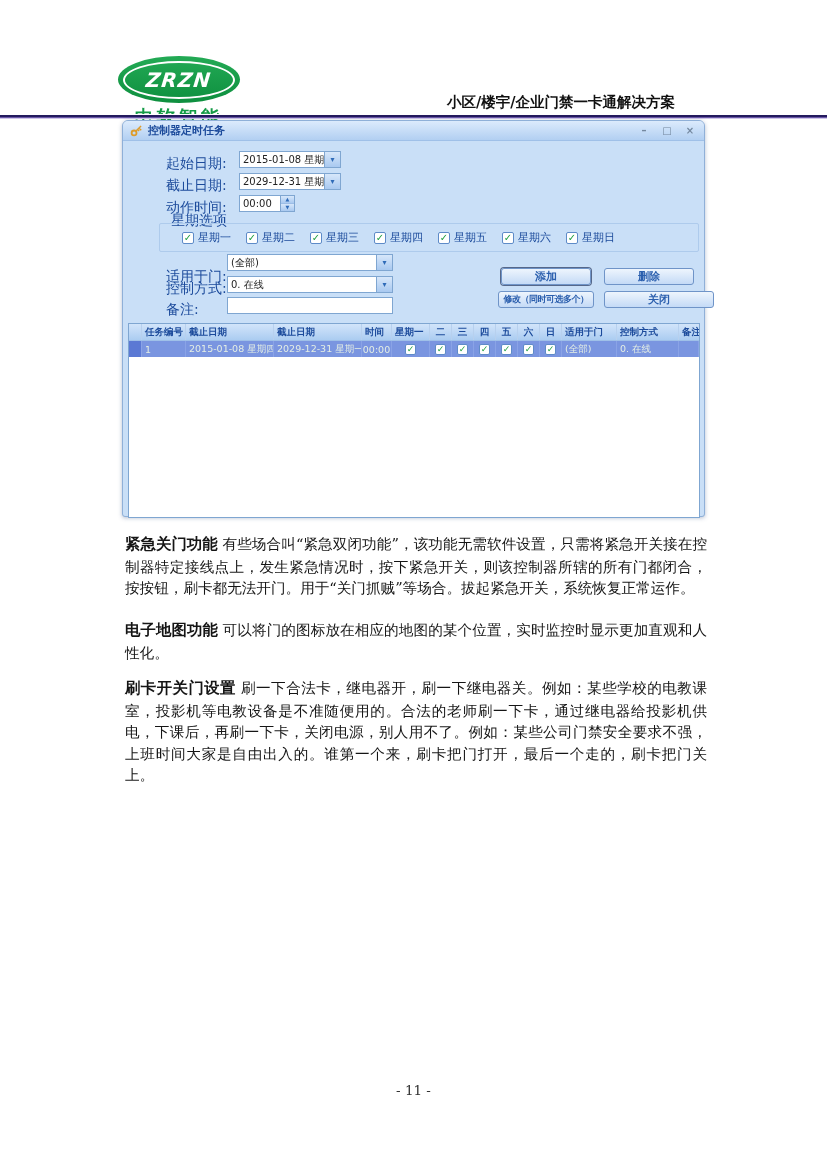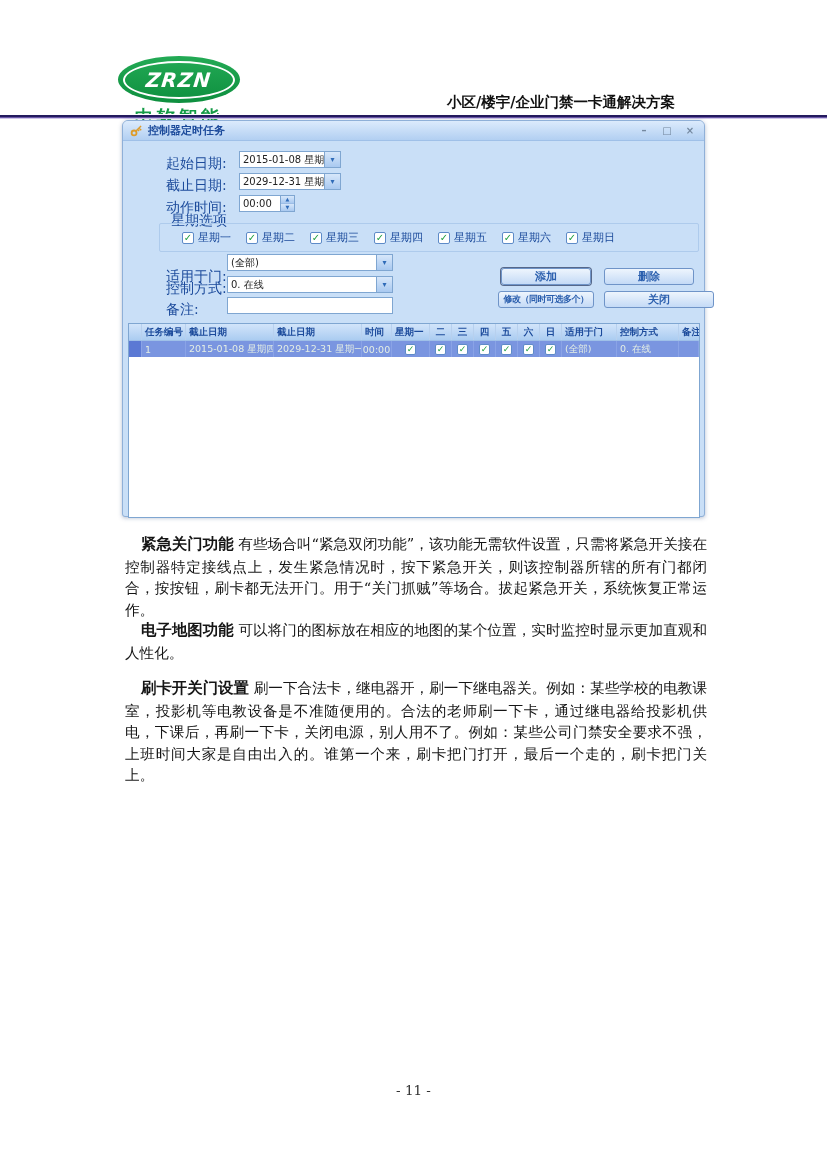--- a/index.html
+++ b/index.html
@@ -115,21 +115,21 @@
   .row-sel { background:#5b79d4; }
   .mini-chk {
     width:11px; height:11px; background:#fff; border:1px solid #5e8bc8; border-radius:2px;
     color:#1f9e3e; font-size:9px; font-weight:bold; line-height:9px;
     display:flex; align-items:center; justify-content:center;
   }
   .table-empty { flex:1; background:#fff; }
   
   .sections { position:absolute; left:125px; width:582px; font-family:"DejaVu Serif", serif; }
   .sec { position:absolute; left:0; width:582px; text-align:justify; font-size:14.6px; line-height:21.5px; color:#151515; }
-  .sec b { font-size:15.4px;margin-left:16px; }
+  .sec b { font-size:15.4px; }
   .footer-pg {
     position:absolute; left:0; top:1082px; width:827px; text-align:center;
     font-family:"DejaVu Serif", serif; font-size:13.5px; color:#333;
   }
 </style>
 </head>
 <body>
 
 <div class="page">
 

